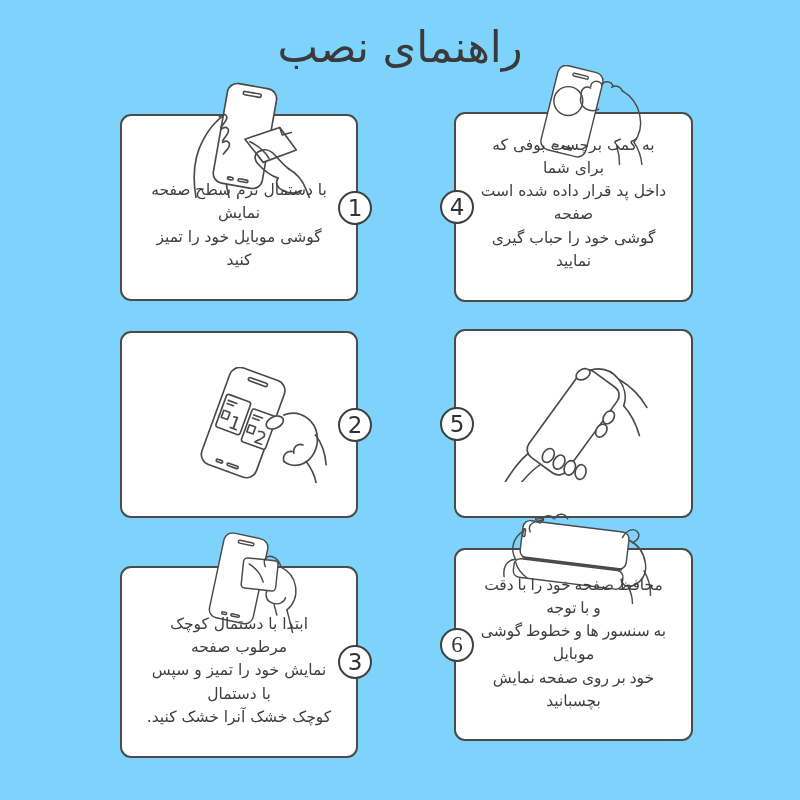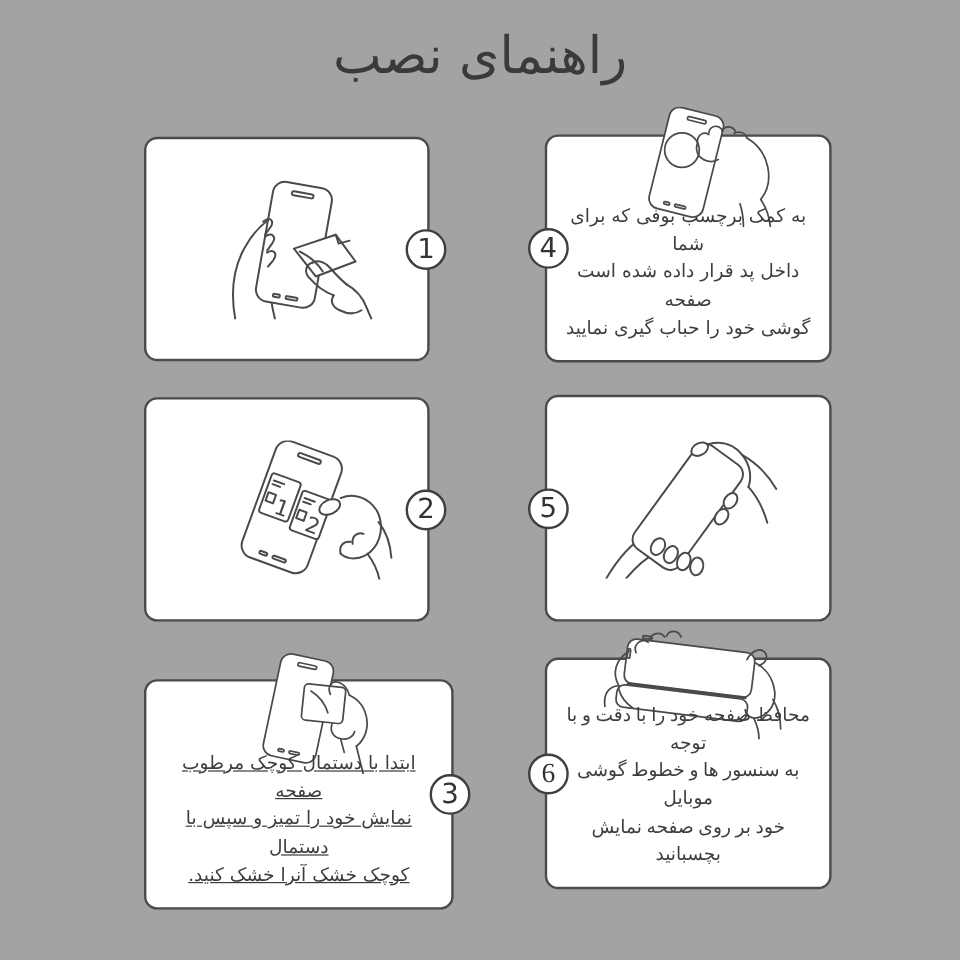--- a/index.html
+++ b/index.html
@@ -1,55 +1,55 @@
 <!DOCTYPE html>
 <html lang="fa"><head>
 <meta charset="utf-8">
 <style>
   html,body{margin:0;padding:0;}
   body{
     width:800px;height:800px;background:#ffffff;
     font-family:"DejaVu Sans",sans-serif;color:#3d3d3d;
     position:relative;overflow:hidden;
   }
-  .page{position:absolute;inset:0;background:#a3a3a3;padding-left:36px;}
+  .page{position:absolute;inset:0;background:#7dd3fc;padding-left:36px;}
   .title{
     position:absolute;top:22px;left:0;right:0;margin:0;
     text-align:center;direction:rtl;
     font-size:43px;font-weight:500;color:#3a3a3a;letter-spacing:0;
   }
   .card{
     position:absolute;box-sizing:border-box;background:#ffffff;
     border:2px solid #4b4b4b;border-radius:11px;
     display:flex;flex-direction:column;align-items:center;justify-content:flex-end;
   }
   .illus{
     flex:1 1 auto;width:100%;display:flex;align-items:center;justify-content:center;
     min-height:0;overflow:visible;
   }
   .illus svg{display:block;}
   .card.lines2 .illus svg{height:116px;width:auto;}
   .card.lines3 .illus svg{height:101px;width:auto;}
   .caption{
-    margin:4px;padding:0 8px 11px;direction:rtl;white-space:pre-line;
+    margin:16px;padding:0 8px 11px;direction:rtl;white-space:pre-line;
     text-align:center;font-size:15.5px;line-height:1.5;color:#3e3e3e;
   }
   .badge{
     position:absolute;top:50%;margin-top:-17px;width:34px;height:34px;
     box-sizing:border-box;border:2px solid #3f3f3f;border-radius:50%;
     background:#ffffff;display:flex;align-items:center;justify-content:center;
     font-size:23px;color:#333333;z-index:3;
   }
   .badge.on-right{right:-16px;}
   .badge.on-left{left:-16px;}
   #card1{left:120px;top:114px;width:238px;height:187px;}
   #card4{left:454px;top:112px;width:239px;height:190px;}
   #card2{left:120px;top:331px;width:238px;height:187px;}
   #card5{left:454px;top:329px;width:239px;height:189px;}
-  #card3{left:120px;top:566px;width:258px;height:192px;text-decoration:underline;}
+  #card3{left:120px;top:566px;width:238px;height:192px;}
   #card6{left:454px;top:548px;width:239px;height:193px;font-family:Liberation Serif, serif;}
   .lineart{stroke:#4a4a4a;fill:none;stroke-width:2;stroke-linecap:round;stroke-linejoin:round;}
   .lineart text{stroke:none;fill:#474747;font-family:"DejaVu Sans",sans-serif;}
 </style>
 </head>
 <body>
 
 <div class="page">
 
   <h1 class="title">راهنمای نصب</h1>
@@ -70,20 +70,22 @@
         <path d="M90,73 c7,-4 11,1 6,8 l-5,6"></path>
         <path d="M117,69 L159,55 L179,82 L139,97 Z" fill="#ffffff"></path>
         <path d="M123,72 C133,77 141,84 146,92"></path>
         <path d="M159,55 l3,9 l11,-3"></path>
         <path d="M136,83 c-7,2 -9,9 -4,15 c7,8 16,15 25,18"></path>
         <path d="M136,83 c6,-3 13,0 18,6 c6,7 11,12 16,16"></path>
         <path d="M157,116 c-4,6 -1,12 6,15 c8,4 16,4 22,0"></path>
         <path d="M170,105 c9,5 16,13 20,23 l5,12"></path>
       </svg>
     </div>
+    <p class="caption">با دستمال نرم سطح صفحه نمایش
+گوشی موبایل خود را تمیز کنید</p>
     <span class="badge on-right">1</span>
   </section>
 
   <section class="card lines3" id="card4">
     <div class="illus">
       <svg viewBox="0 0 220 140" class="lineart">
         <g transform="rotate(14 108 64)">
           <rect x="76" y="4" width="64" height="120" rx="12" fill="#ffffff"></rect>
           <rect x="97" y="12" width="22" height="4" rx="2"></rect>
           <rect x="94" y="114" width="7" height="3" rx="1.5"></rect>

